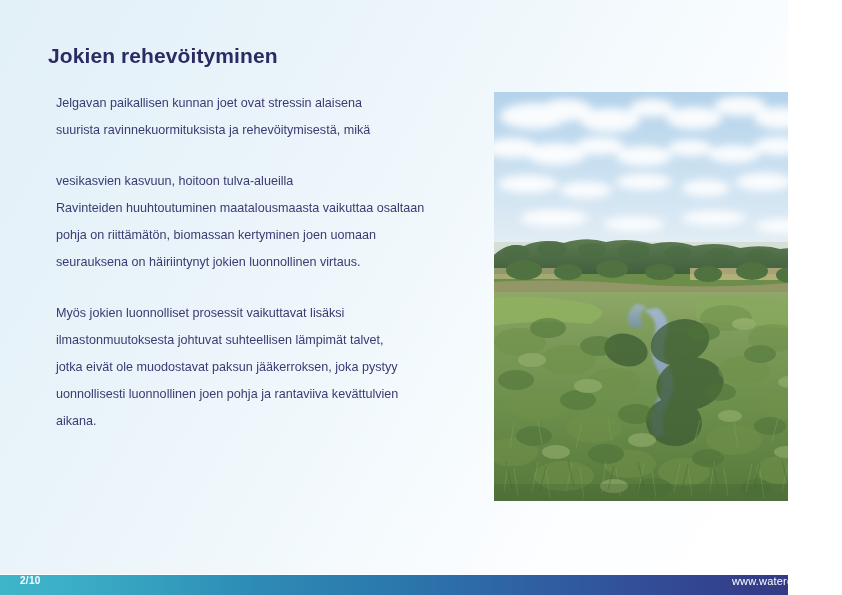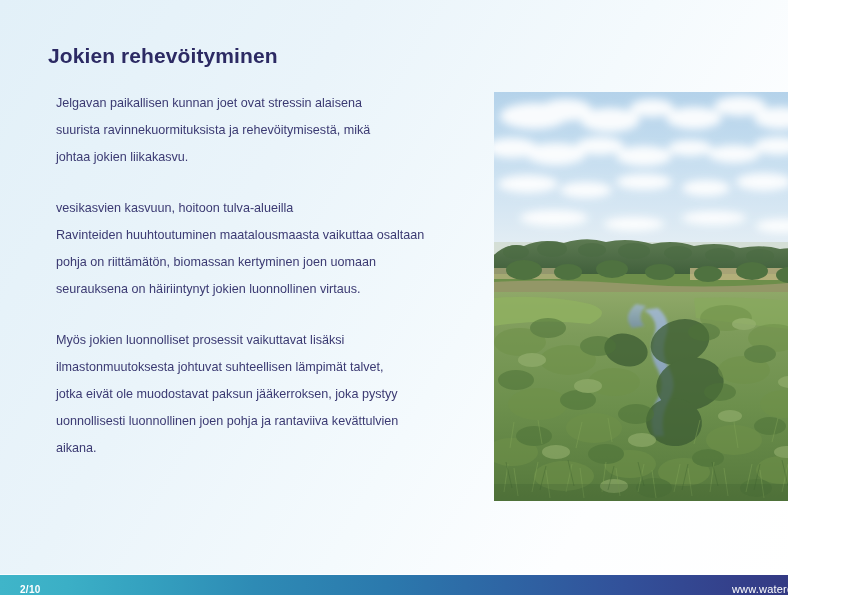--- a/index.html
+++ b/index.html
@@ -80,21 +80,21 @@
         #3fb5c9 0%,
         #3bafc6 8%,
         #34a0bf 18%,
         #2e8bb5 30%,
         #2b79ad 46%,
         #2e65a4 60%,
         #32519a 74%,
         #343f8a 88%,
         #33357d 100%);
     display: flex;
-    align-items: flex-end;
+    align-items: flex-start;
     justify-content: space-between;
   }
 
   .footer-left {
     font-size: 10px;
     font-weight: bold;
     color: #ffffff;
     padding-left: 20px;
     letter-spacing: 0.3px;
   }
@@ -120,21 +120,20 @@
 
 <div class="slide">
 
   <div class="slide-title">Jokien rehevöityminen</div>
 
   <div class="body-col">
 
     <div class="para">
       <div class="line">Jelgavan paikallisen kunnan joet ovat stressin alaisena</div>
       <div class="line">suurista ravinnekuormituksista ja rehevöitymisestä, mikä</div>
-      <div class="line">johtaa jokien liikakasvu.</div>
     </div>
 
     <div class="para">
       <div class="line">vesikasvien kasvuun, hoitoon tulva-alueilla</div>
       <div class="line">Ravinteiden huuhtoutuminen maatalousmaasta vaikuttaa osaltaan</div>
       <div class="line">pohja on riittämätön, biomassan kertyminen joen uomaan</div>
       <div class="line">seurauksena on häiriintynyt jokien luonnollinen virtaus.</div>
     </div>
 
     <div class="para">

